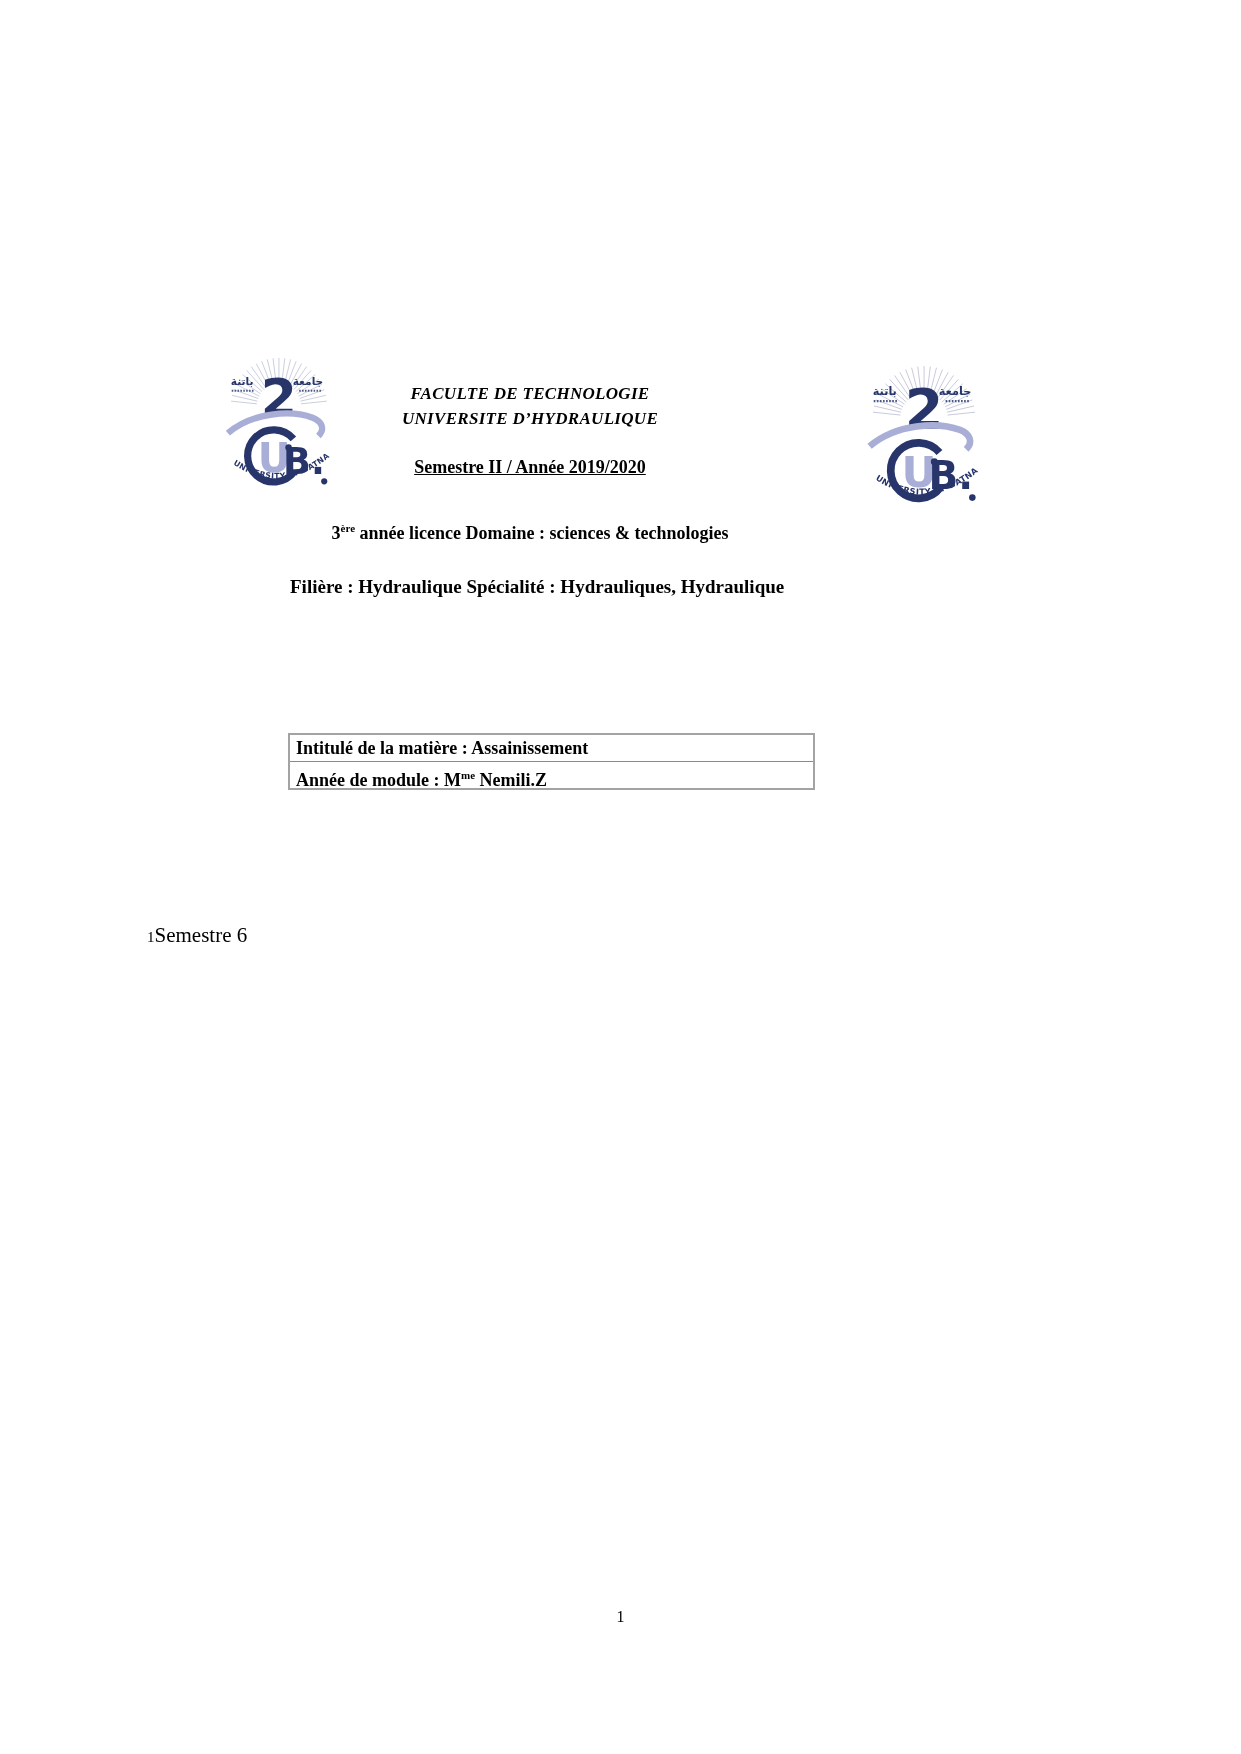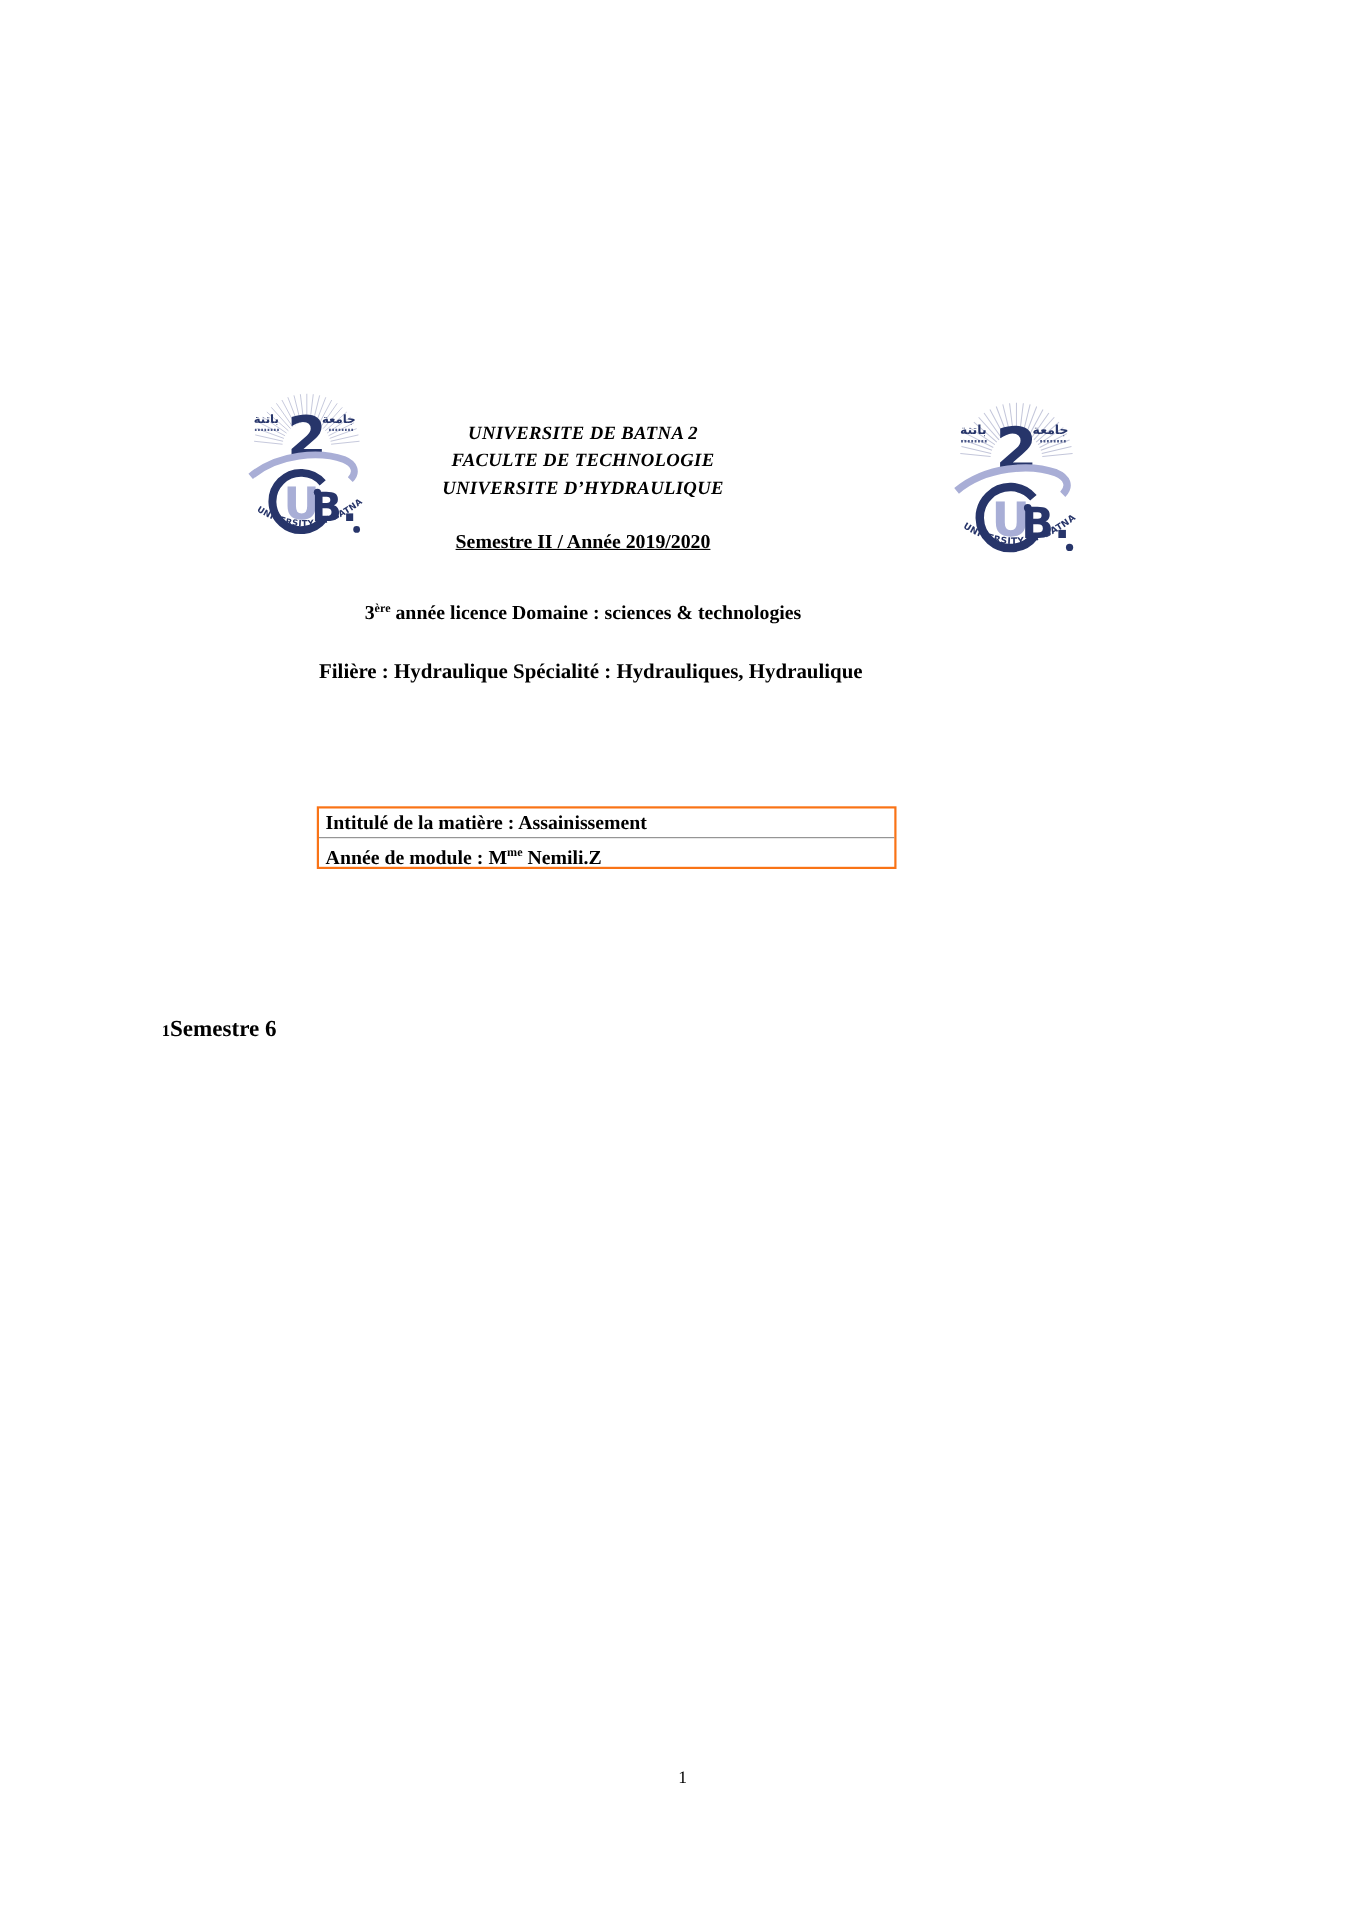--- a/index.html
+++ b/index.html
@@ -22,32 +22,32 @@
     text-align:center;font-weight:bold;
   }
   .ht-inst{font-style:italic;font-size:17px;line-height:25px;letter-spacing:.3px;}
   .ht-semester{font-size:18px;margin-top:24px;line-height:25px;text-decoration:underline;}
   .ht-level{font-size:18px;margin-top:36px;line-height:25px;}
   .ht-level sup{font-size:11px;}
   .ht-filiere{font-size:19px;margin-top:28px;line-height:25px;white-space:nowrap;}
   
   .course-table{
     position:absolute;left:288px;top:733px;width:523px;
-    border:2px solid #f97316;background:#fff;
+    border:2px solid #a3a3a3;background:#fff;
   }
   .ct-row{
     height:26px;line-height:26px;padding-left:6px;
     font-weight:bold;font-size:18px;white-space:nowrap;
   }
   .ct-row + .ct-row{border-top:1px solid #8a8a8a;}
   .ct-row sup{font-size:11px;font-weight:bold;}
   
   .section-heading{
     position:absolute;left:147px;top:923px;
-    font-weight:bold;white-space:nowrap;text-align:center;
+    font-weight:normal;white-space:nowrap;text-align:center;
   }
   .sh-marker{font-size:15px;}
   .sh-title{font-size:21px;}
   
   .page-number{
     position:absolute;left:0;top:1608px;width:1241px;
     text-align:center;font-size:16px;
   }
 </style>
 </head>
@@ -147,21 +147,20 @@
       <defs>
           <path id="arcRight" d="M6 114 Q 57 150 108 110" fill="none"></path>
         </defs>
       <text font-size="8" font-weight="bold" fill="#27356a" letter-spacing="0.4">
         <textPath href="#arcRight" startOffset="4">UNIVERSITY OF BATNA 2</textPath>
       </text>
     </svg>
   </div>
 
   <div class="header-text">
-    <div class="ht-inst">UNIVERSITE DE BATNA 2</div>
     <div class="ht-inst">FACULTE DE TECHNOLOGIE</div>
     <div class="ht-inst">UNIVERSITE D’HYDRAULIQUE</div>
     <div class="ht-semester">Semestre II / Année 2019/2020</div>
     <div class="ht-level"><span>3</span><sup>ère</sup><span> année licence Domaine : sciences &amp; technologies</span></div>
     <div class="ht-filiere">Filière : Hydraulique Spécialité : Hydrauliques, Hydraulique</div>
   </div>
 
   <div class="course-table">
     <div class="ct-row">Intitulé de la matière : Assainissement</div>
     <div class="ct-row"><span>Année de module :  M</span><sup>me</sup><span> Nemili.Z</span></div>

